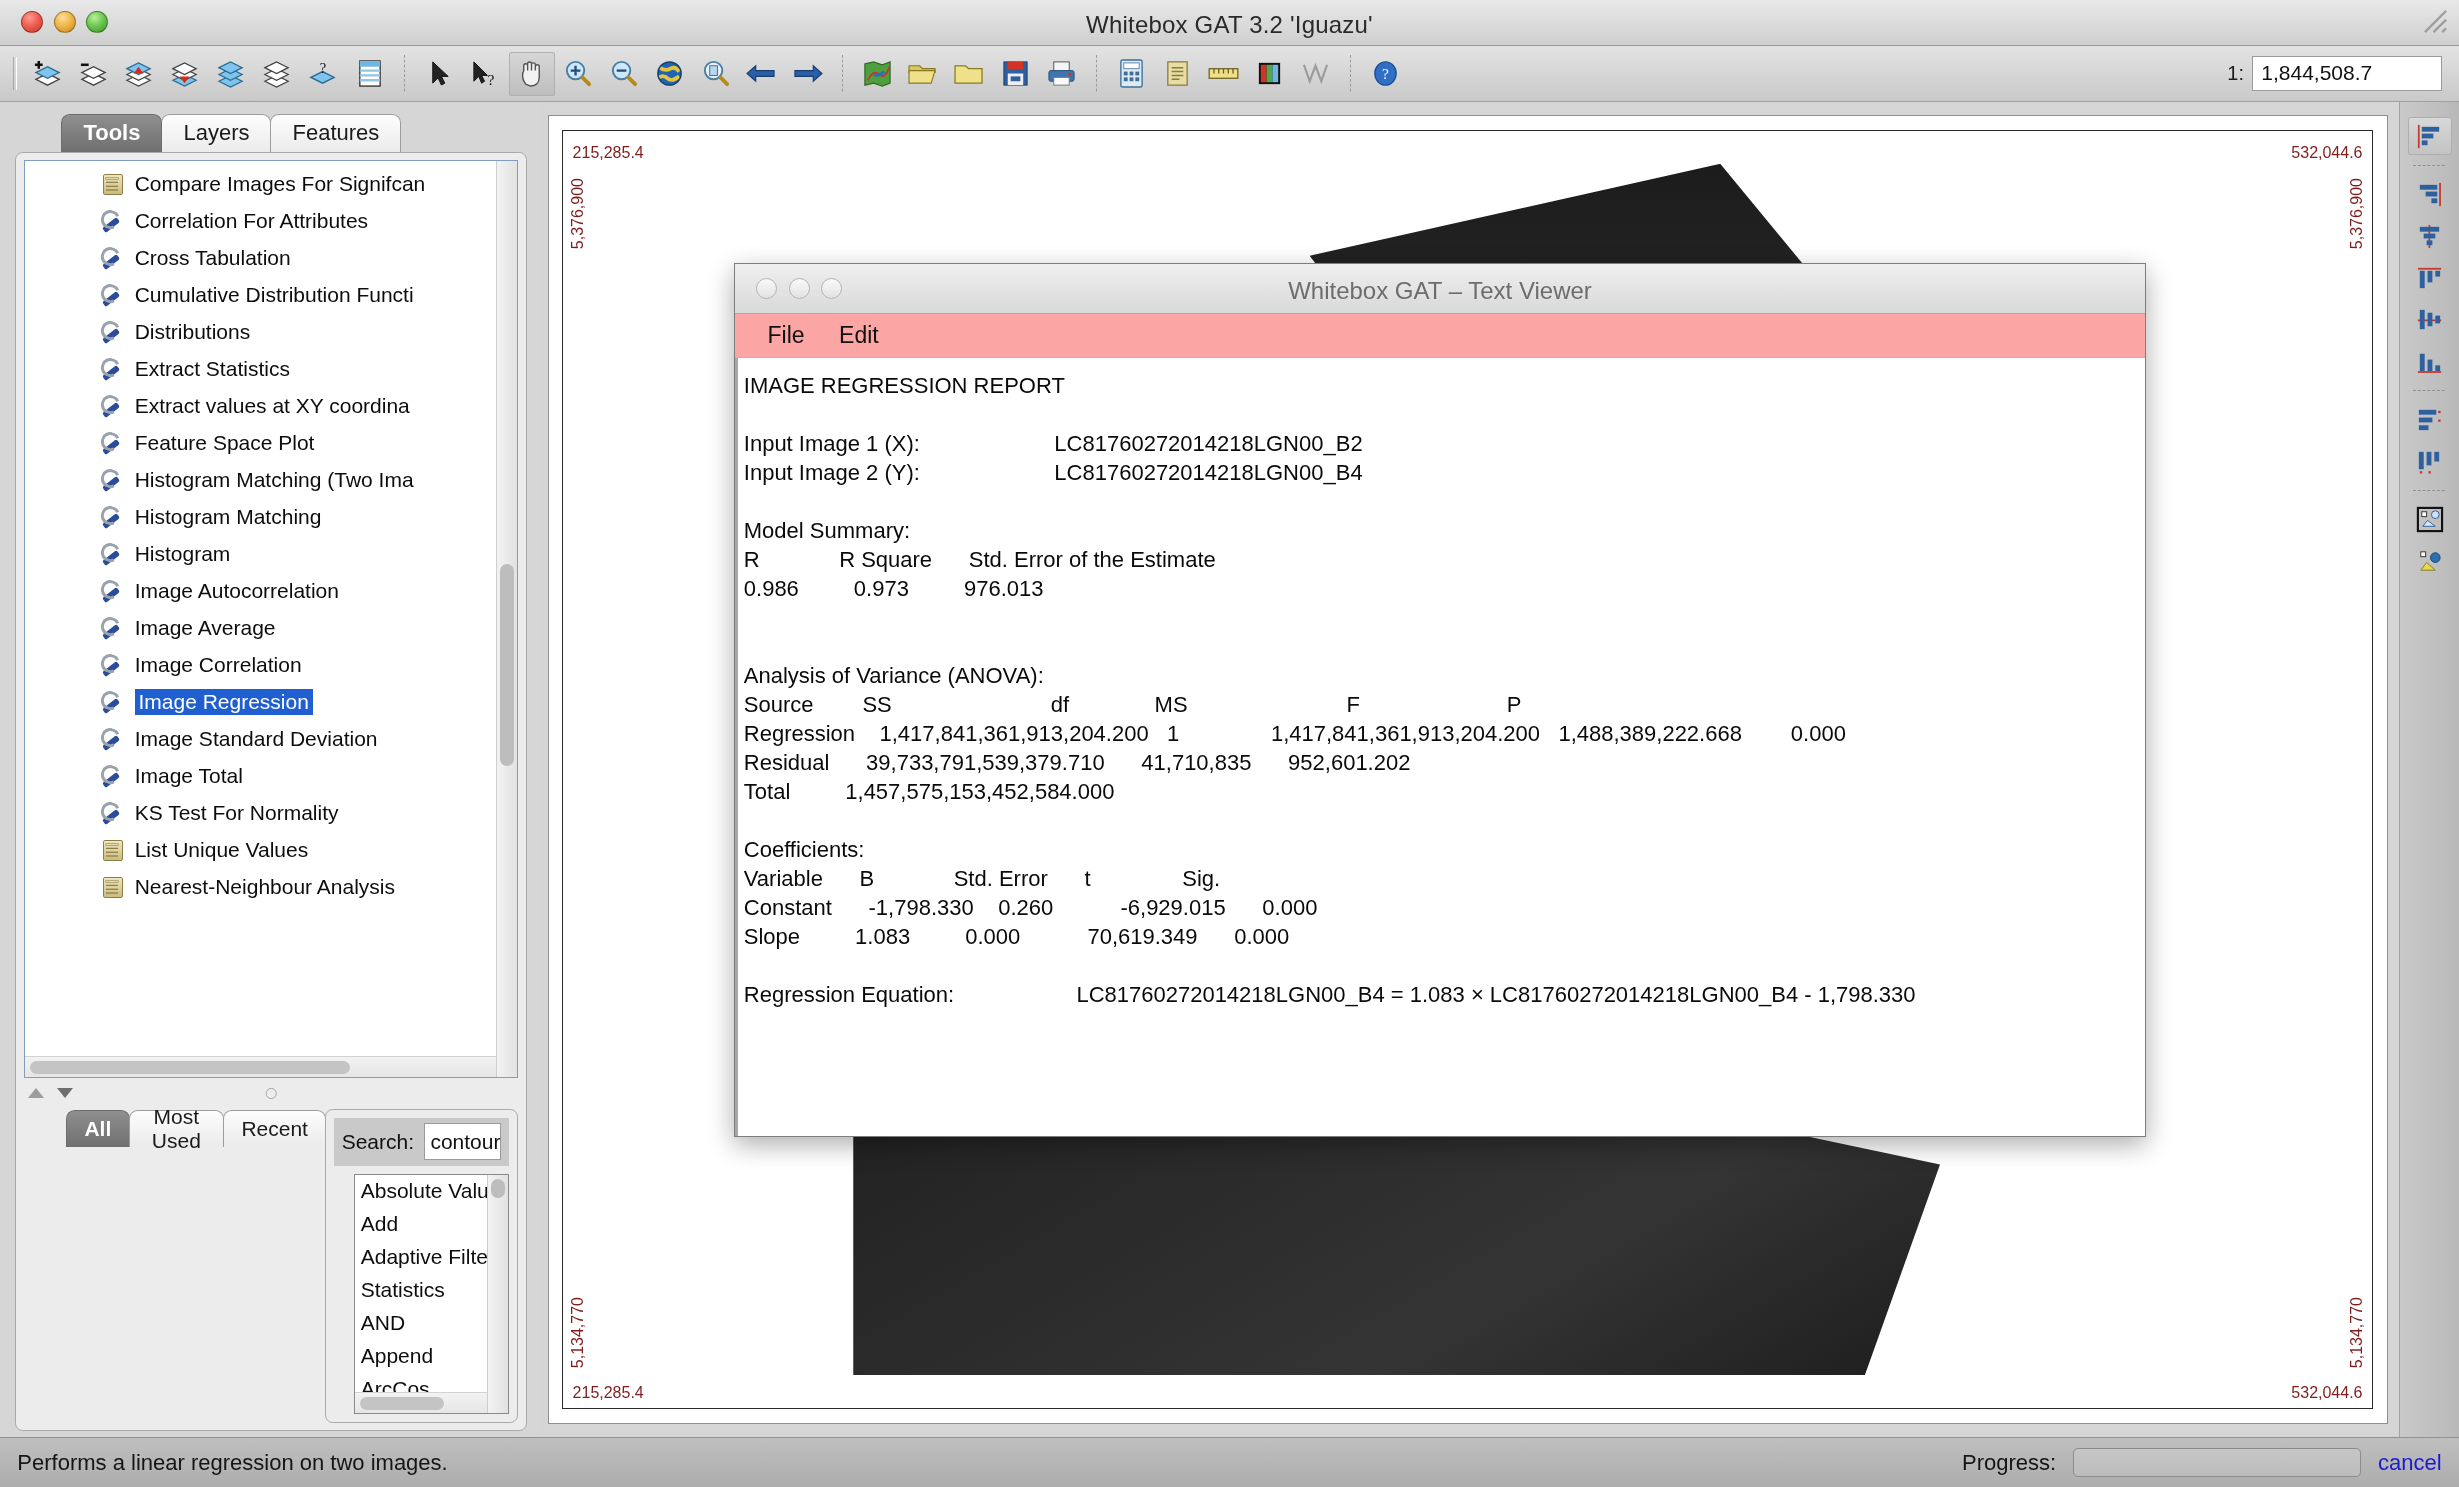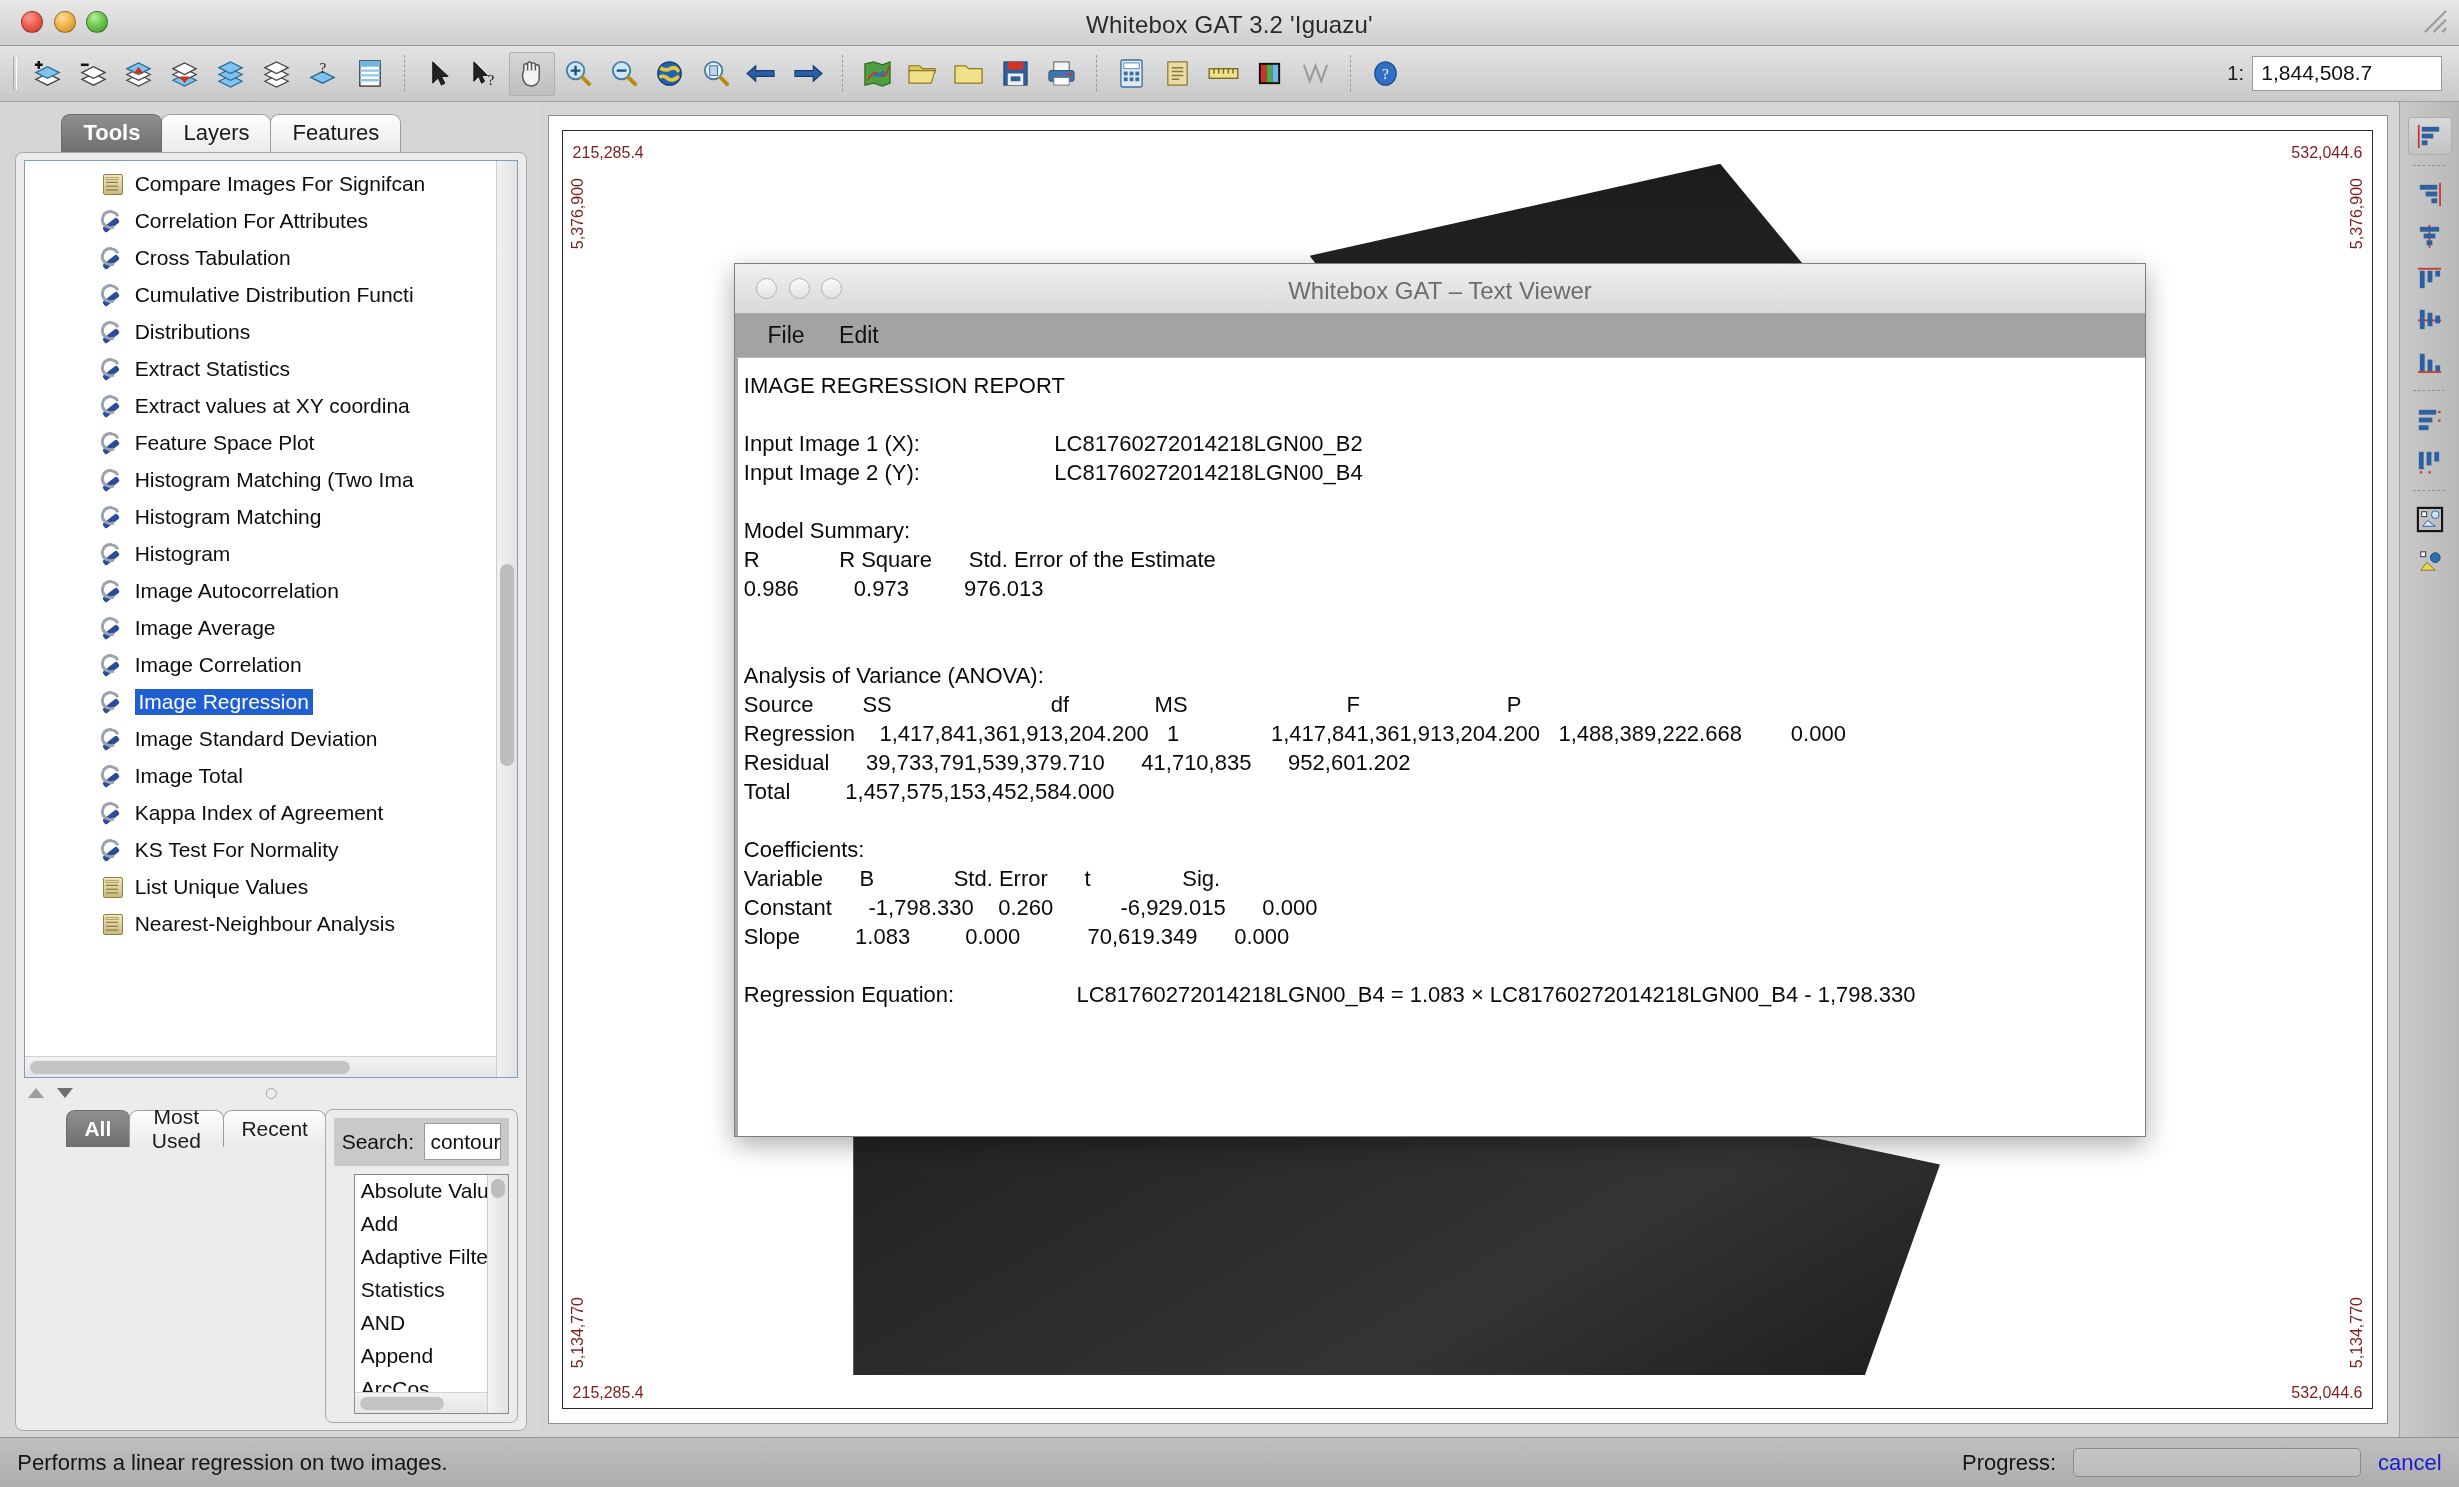--- a/index.html
+++ b/index.html
@@ -166,21 +166,21 @@
   .dialog { position:absolute; left:734px; top:263px; width:1412px; height:874px;
     background:#fff; border:1px solid #7d7d7d; box-shadow:0 7.7px 25px rgba(0,0,0,.33); display:flex; flex-direction:column; }
   .dlg-title { flex:0 0 50px; height:50px; position:relative;
     background:linear-gradient(#efefef,#d9d9d9); border-bottom:1px solid #acacac; }
   .dlg-lights { position:absolute; left:21px; top:14.4px; display:flex; gap:11.5px; }
   .dlg-light { width:21px; height:21px; border-radius:50%;
     border:1px solid #b3b3b3; background:linear-gradient(#fafafa,#e2e2e2); }
   .dlg-title-text { position:absolute; left:0; right:0; top:12.5px; text-align:center;
     font-size:24px; color:#6d6d6d; }
   .dlg-menu { flex:0 0 44px; height:44px; display:flex; align-items:center; gap:11.5px;
-    padding-left:21px; background:#a3a3a3; border-bottom:1px solid #b6b6b6; }
+    padding-left:21px; background:#fca5a5; border-bottom:1px solid #b6b6b6; }
   .menu-item { font-size:23px; color:#111; padding:1.9px 11.5px; cursor:default; }
   .dlg-body { flex:1 1 auto; background:#fff; border-left:3.8px solid #a7a7a7;
     padding:13.4px 0 0 5.8px; overflow:hidden; }
   pre.report { margin:0; font-family:"Liberation Sans", sans-serif; font-size:22px;
     line-height:29px; color:#0a0a0a; white-space:pre; }
 </style>
 </head>
 <body>
 
 <div class="window">
@@ -482,24 +482,20 @@
                 <span class="ico ico-wrench"></span>
                 <span class="tool-label">Image Regression</span>
               </div>
             <div class="tool-item">
                 <span class="ico ico-wrench"></span>
                 <span class="tool-label">Image Standard Deviation</span>
               </div>
             <div class="tool-item">
                 <span class="ico ico-wrench"></span>
                 <span class="tool-label">Image Total</span>
-              </div>
-            <div class="tool-item">
-                <span class="ico ico-wrench"></span>
-                <span class="tool-label">Kappa Index of Agreement</span>
               </div>
             <div class="tool-item">
                 <span class="ico ico-wrench"></span>
                 <span class="tool-label">KS Test For Normality</span>
               </div>
             <div class="tool-item">
                 <span class="ico ico-scroll"></span>
                 <span class="tool-label">List Unique Values</span>
               </div>
             <div class="tool-item">

